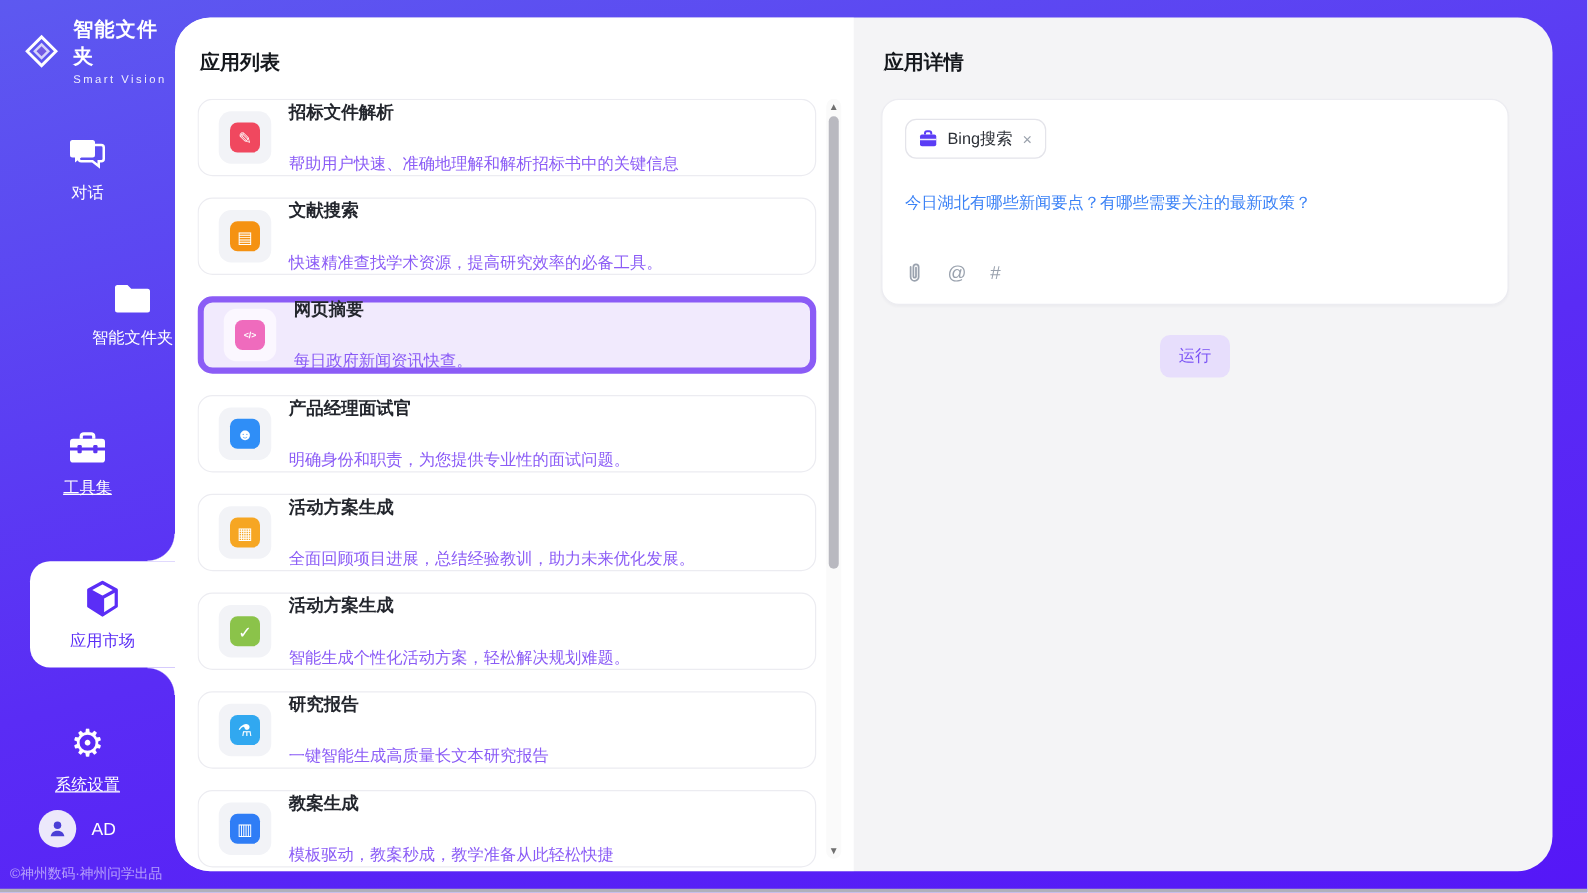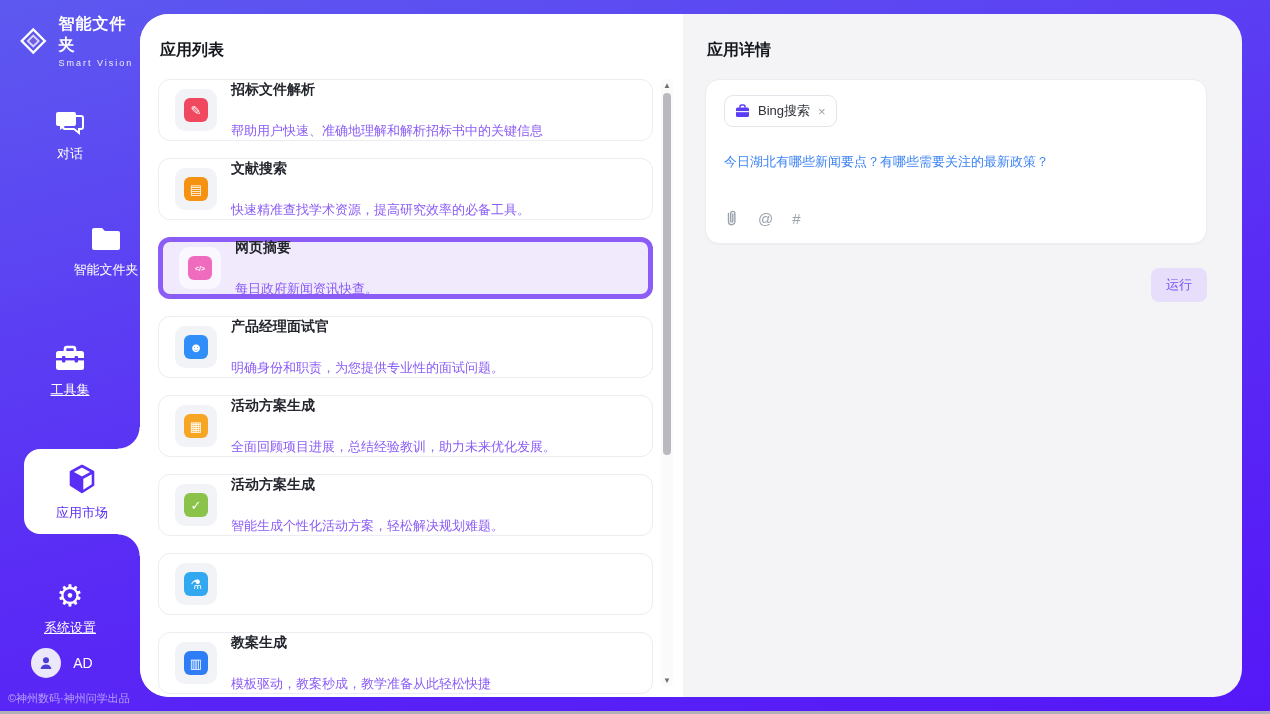--- a/index.html
+++ b/index.html
@@ -68,21 +68,21 @@
   .detail-card { margin-top:18px; background:#fff; border:1px solid #ececf1; border-radius:14px;
                  height:165px; padding:15px 18px 12px; display:flex; flex-direction:column;
                  box-shadow:0 1px 2px rgba(30,30,60,.03); }
   .tag { display:inline-flex; align-items:center; gap:8px; border:1px solid #e4e4ea; border-radius:9px;
          padding:6px 10px; background:#fff; align-self:flex-start; cursor:default; }
   .tag-label { font-size:13px; color:#2b2f36; }
   .tag-close { font-size:13px; color:#9aa1ac; cursor:pointer; line-height:1; }
   .prompt { margin-top:26px; font-size:13px; color:#3b82f6; }
   .attach-row { margin-top:auto; display:flex; align-items:center; gap:19px; padding-bottom:4px; }
   .attach-row .glyph-ic { font-size:15px; color:#9aa2ae; cursor:pointer; }
-  .run-row { display:flex; justify-content:flex-end; margin-top:24px; }
+  .run-row { display:flex; justify-content:center; margin-top:24px; }
   .run-btn { background:#e7defc; color:#7a52f5; font-size:13px; border:none; border-radius:8px;
              padding:8px 15px; cursor:pointer; }
 </style>
 </head>
 <body>
 
 <div class="page">
 
   <div class="sidebar">
     <div class="logo">
@@ -214,20 +214,24 @@
           <span class="app-txt">
             <span class="app-name">活动方案生成</span>
             <span class="app-desc">智能生成个性化活动方案，轻松解决规划难题。</span>
           </span>
         </div>
 
         <div class="card">
           <span class="app-ic">
               <b style="background-color: rgb(49, 168, 240);">⚗</b>
             </span>
+          <span class="app-txt">
+            <span class="app-name">研究报告</span>
+            <span class="app-desc">一键智能生成高质量长文本研究报告</span>
+          </span>
         </div>
 
         <div class="card">
           <span class="app-ic">
               <b style="background-color: rgb(47, 125, 246);">▥</b>
             </span>
           <span class="app-txt">
             <span class="app-name">教案生成</span>
             <span class="app-desc">模板驱动，教案秒成，教学准备从此轻松快捷</span>
           </span>

